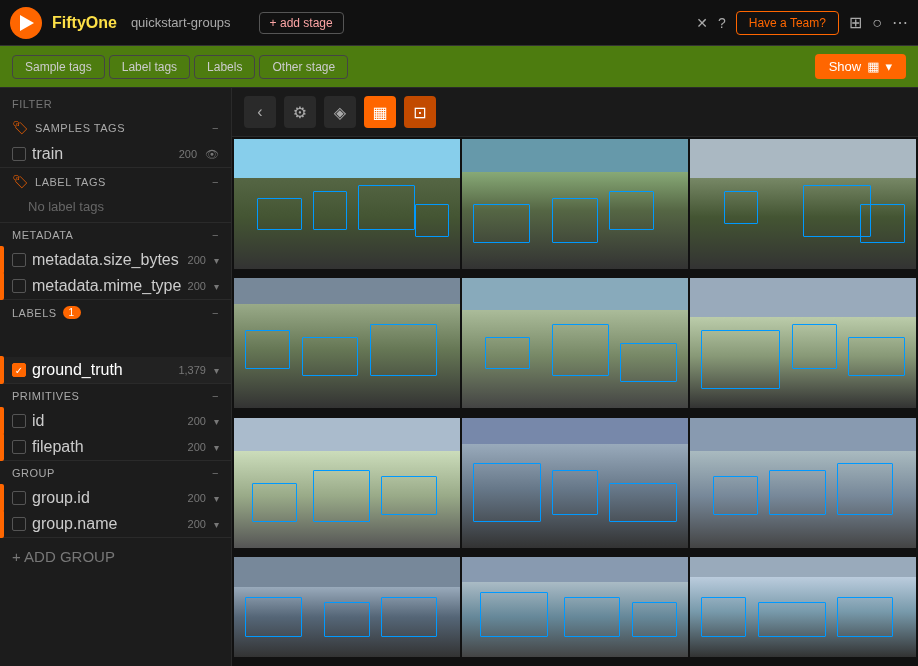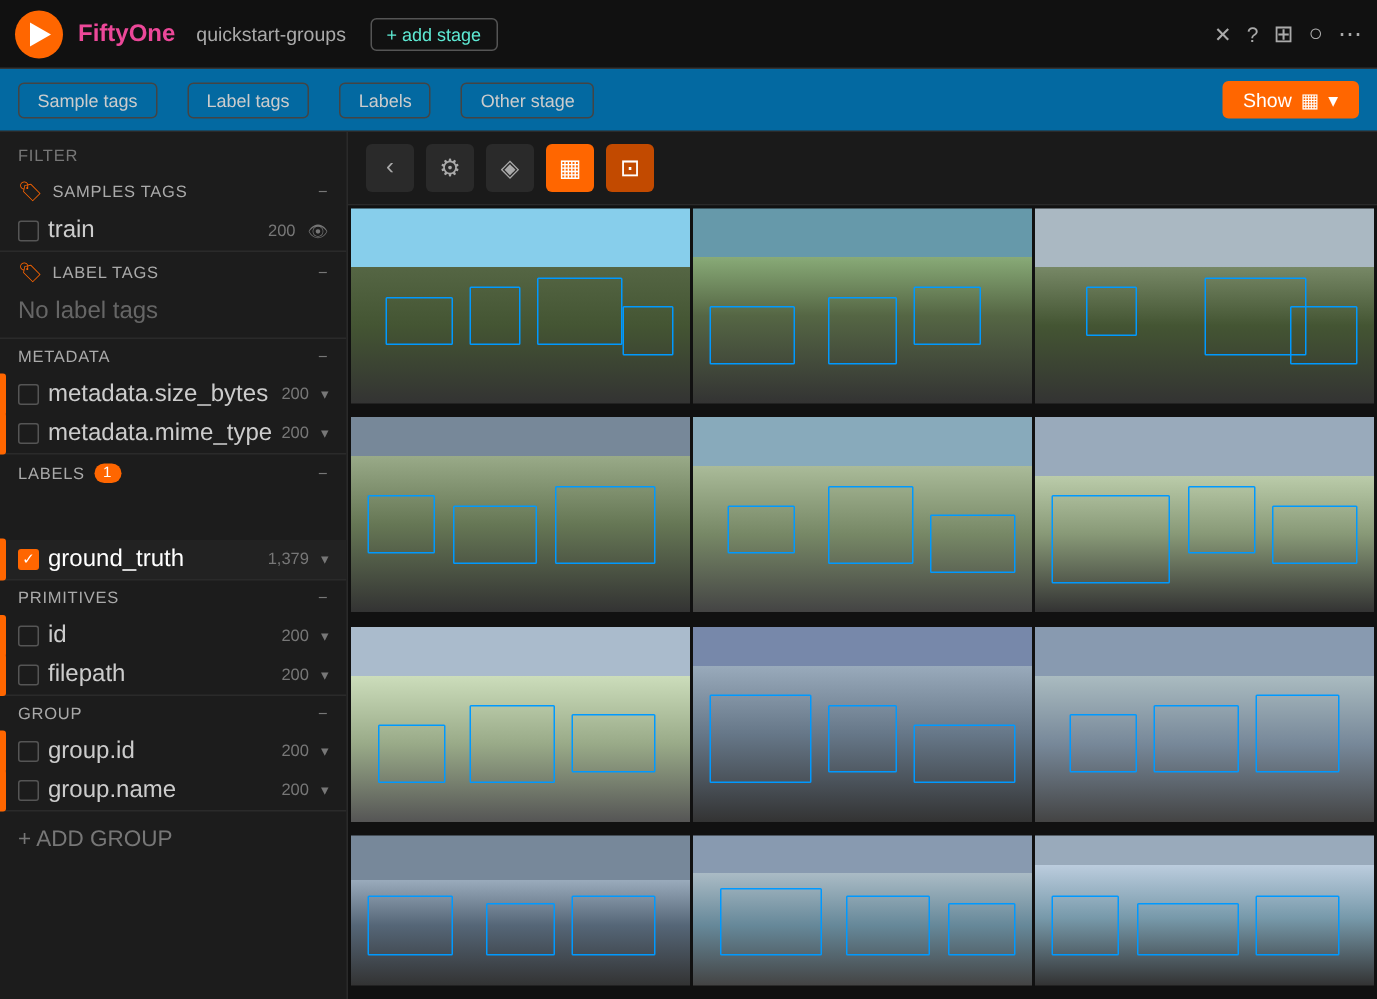--- a/index.html
+++ b/index.html
@@ -15,53 +15,53 @@
       gap: 10px;
       border-bottom: 1px solid #333;
     }
     #logo {
       width: 32px; height: 32px;
       background: #f60;
       border-radius: 50%;
       display: flex; align-items: center; justify-content: center;
       color: #fff; font-weight: bold; font-size: 14px;
     }
-    #app-name { color: #ec4899; font-size: 16px; font-weight: 600; }
+    #app-name { color: #fde047; font-size: 16px; font-weight: 600; }
     #dataset-name { color: #aaa; font-size: 13px; margin-left: 4px; }
     #add-stage-btn {
       background: transparent;
       border: 1px solid #555;
-      color: #5eead4;
+      color: #fca5a5;
       border-radius: 4px;
       padding: 3px 10px;
       cursor: pointer;
       font-size: 12px;
-      margin-left: 6px;
+      margin-left: 18px;
     }
     #header-right { margin-left: auto; display: flex; align-items: center; gap: 10px; }
     #close-icon, #help-icon { color: #aaa; cursor: pointer; font-size: 14px; }
     #have-team-btn {
       background: transparent;
       border: 1px solid #f60;
       color: #f60;
       border-radius: 4px;
       padding: 4px 12px;
       cursor: pointer;
       font-size: 12px;
     }
     #grid-icon, #github-icon, #more-icon { color: #aaa; cursor: pointer; font-size: 16px; }
 
     
     #tagbar {
-      background: #0369a1;
+      background: #4d7c0f;
       height: 42px;
       display: flex;
       align-items: center;
       padding: 0 12px;
-      gap: 20px;
+      gap: 4px;
       border-bottom: 1px solid #2a2a2a;
     }
     .tag-btn {
       background: transparent;
       border: 1px solid #444;
       color: #ccc;
       border-radius: 4px;
       padding: 4px 12px;
       cursor: pointer;
       font-size: 12px;
@@ -124,21 +124,21 @@
       flex-shrink: 0;
       display: flex; align-items: center; justify-content: center;
     }
     .checkbox.checked { background: #f60; border-color: #f60; }
     .checkbox.checked::after { content: '✓'; color: #fff; font-size: 10px; }
     .item-label { color: #ccc; font-size: 16px; flex: 1; }
     .item-count { color: #777; font-size: 11px; }
     .item-eye { color: #777; font-size: 11px; margin-left: 2px; }
     .item-arrow { color: #777; font-size: 10px; margin-left: 2px; }
     .tag-icon { color: #f60; font-size: 13px; }
-    .no-label { color: #666; font-size: 16px; padding: 4px 12px 8px; }
+    .no-label { color: #666; font-size: 13px; padding: 4px 28px 8px; }
     .badge-orange {
       background: #f60;
       color: #fff;
       border-radius: 10px;
       padding: 1px 6px;
       font-size: 10px;
     }
     .section-left { display: flex; align-items: center; gap: 6px; }
     .collapse-minus { color: #777; cursor: pointer; }
 
@@ -240,20 +240,21 @@
     <svg width="20" height="20" viewBox="0 0 20 20">
         <polygon points="4,2 18,10 4,18" fill="white"></polygon>
       </svg>
   </div>
   <span id="app-name">FiftyOne</span>
   <span id="dataset-name">quickstart-groups</span>
   <button id="add-stage-btn">+ add stage</button>
   <div id="header-right">
     <span id="close-icon">✕</span>
     <span id="help-icon">?</span>
+    <button id="have-team-btn">Have a Team?</button>
     <span id="grid-icon">⊞</span>
     <span id="github-icon">○</span>
     <span id="more-icon">⋯</span>
   </div>
 </div>
 
 <div id="tagbar">
   <button class="tag-btn">Sample tags</button>
   <button class="tag-btn">Label tags</button>
   <button class="tag-btn">Labels</button>

